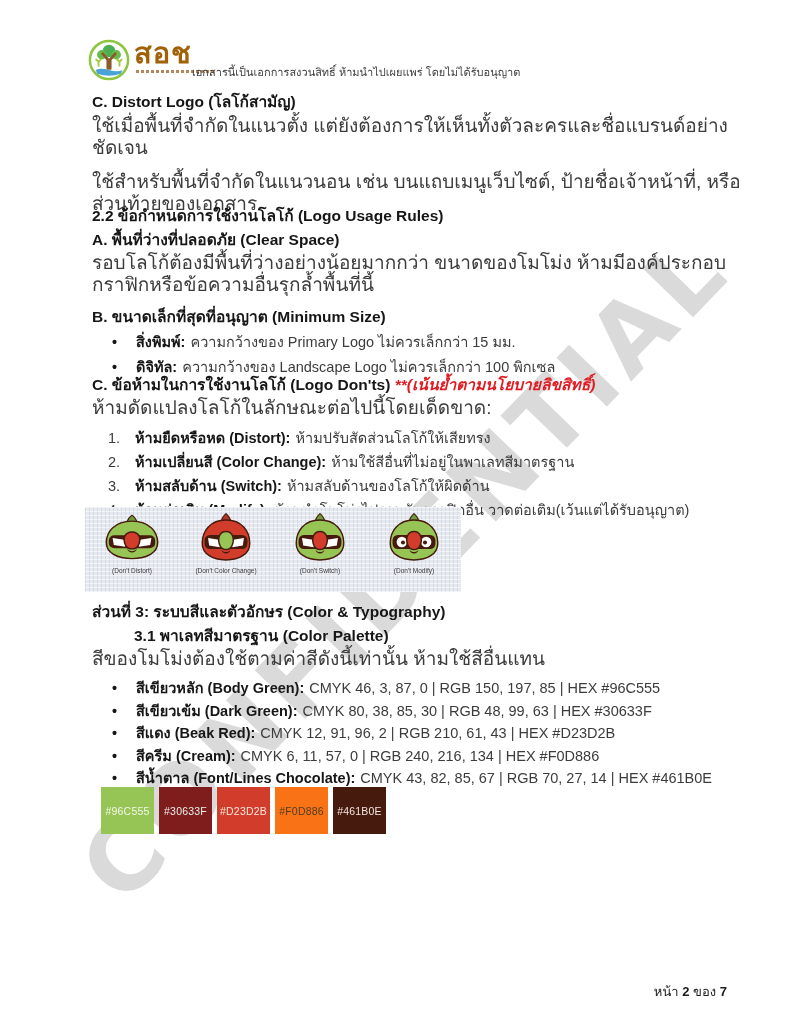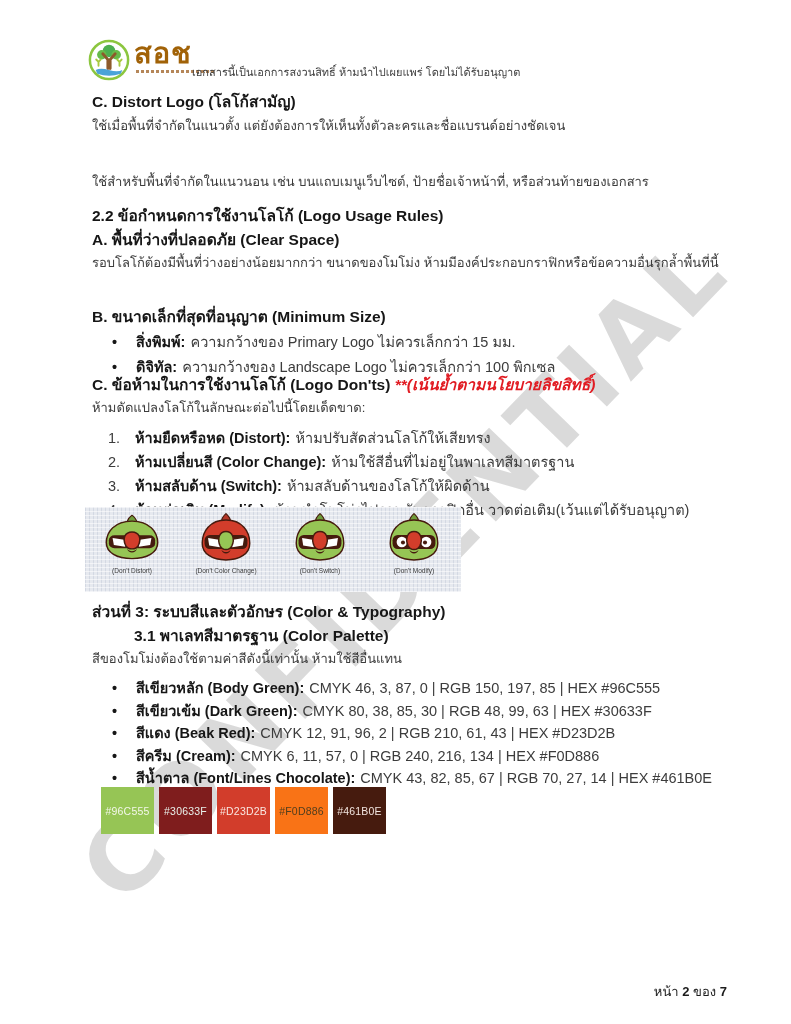--- a/index.html
+++ b/index.html
@@ -23,21 +23,21 @@
     letter-spacing:7px;
     color:rgba(150,150,150,0.35);
     transform:rotate(-46deg);
     white-space:nowrap;
     z-index:0;
     user-select:none;
   }
   .content{position:absolute;inset:0;z-index:1;}
   .abs{position:absolute;}
   .heading{font-size:15.5px;font-weight:700;color:#161616;line-height:20px;}
-  .body-text{font-size:13px;color:#3c3c3c;line-height:22px;}
+  .body-text{font-size:19px;color:#3c3c3c;line-height:22px;}
   .red-note{color:#e11b22;font-style:italic;font-weight:700;}
   
   .logo-group{left:88px;top:38px;display:flex;align-items:flex-start;}
   .logo-mark{display:block;}
   .logo-word{font-size:29px;font-weight:700;color:#a16207;line-height:30px;margin-left:4px;letter-spacing:1px;}
   .logo-tagline{
     margin-left:6px;margin-top:2px;width:80px;height:3px;
     background:repeating-linear-gradient(90deg,#a8713c 0 3px,transparent 3px 5px);
     opacity:.85;
   }

